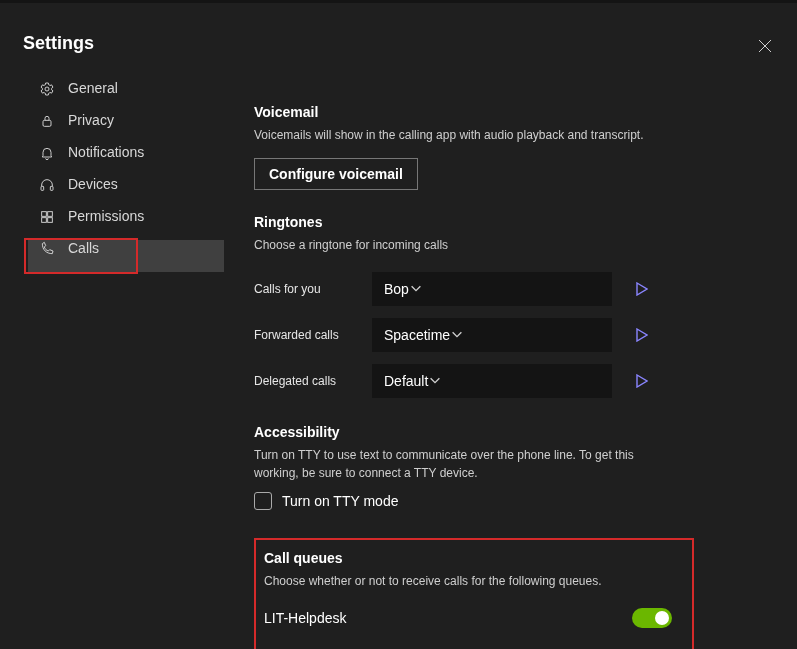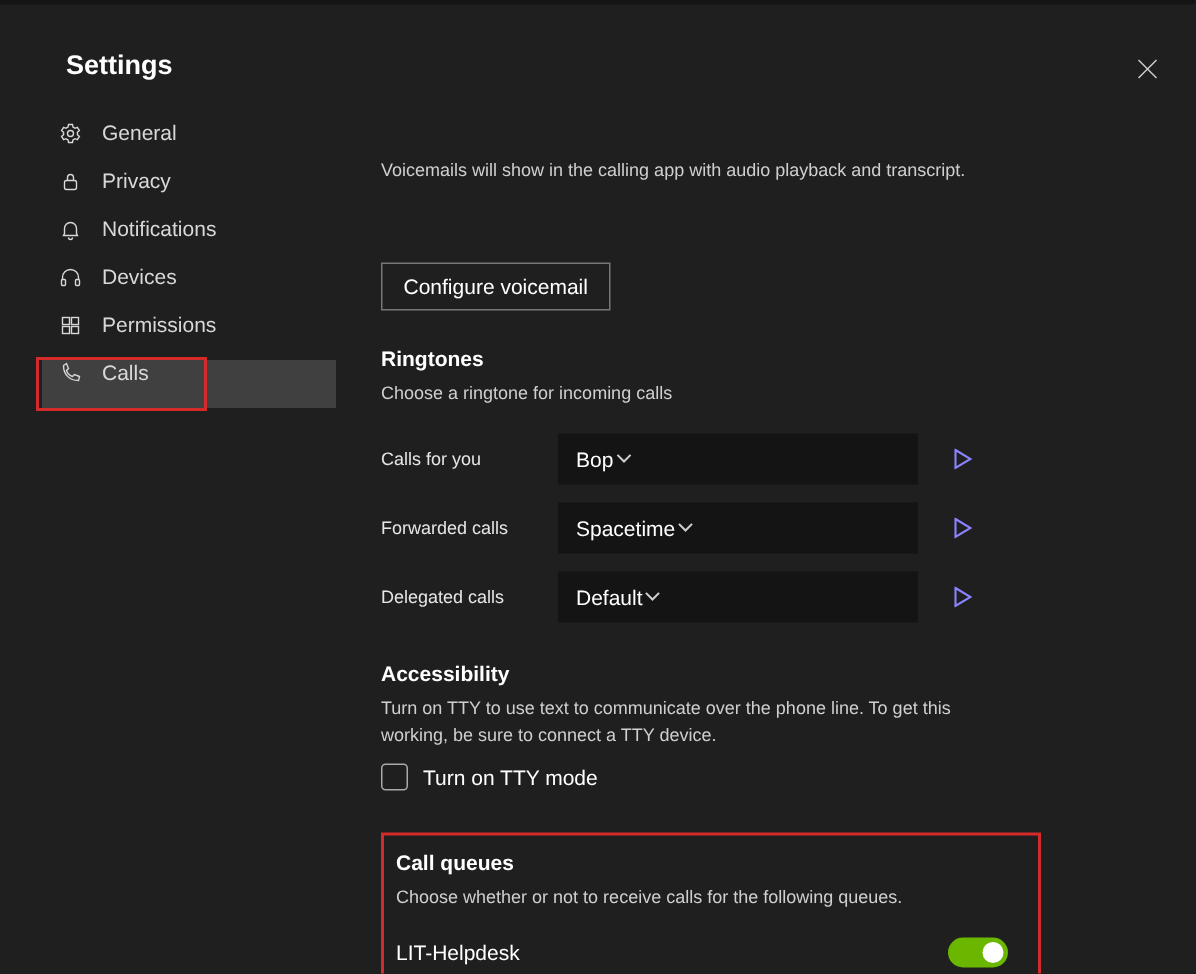--- a/index.html
+++ b/index.html
@@ -20,21 +20,21 @@
     position: absolute;
     top: 38px;
     right: 24px;
     width: 16px;
     height: 16px;
     cursor: pointer;
     color: #cfcfcf;
   }
   .close svg { width: 16px; height: 16px; stroke: currentColor; }
   .header {
-    padding: 30px 28px 18px 44px;
+    padding: 30px 28px 18px 23px;
   }
   .header h1 {
     font-size: 18px;
     font-weight: 700;
   }
   .content {
     display: flex;
     padding-left: 28px;
     gap: 30px;
   }
@@ -81,26 +81,25 @@
     color: #cfcfcf;
     margin-bottom: 14px;
     line-height: 1.5;
     max-width: 420px;
   }
   .btn {
     display: inline-block;
     border: 1px solid #777;
     padding: 7px 14px;
     font-size: 14px;
-    font-weight: 400;
+    font-weight: 700;
     background: transparent;
     color: #fff;
     cursor: pointer;
     margin-bottom: 24px;
-    margin-top: 39px;
   }
   .ringtone-row {
     display: flex;
     align-items: center;
     margin-bottom: 12px;
   }
   .ringtone-row .rlabel {
     width: 118px;
     font-size: 12px;
     color: #e6e6e6;
@@ -236,20 +235,21 @@
       <span class="icon">
         <svg viewBox="0 0 24 24">
             <path d="M5 4c0 9 6 15 15 15l1-4-5-2-2 2c-3-1-5-3-6-6l2-2-2-5-3 2z"></path>
           </svg>
       </span>
       <span>Calls</span>
     </div>
   </div>
 
   <div class="main">
+    <div class="section-title">Voicemail</div>
     <div class="section-sub">Voicemails will show in the calling app with audio playback and transcript.</div>
     <button class="btn">Configure voicemail</button>
 
     <div class="section-title">Ringtones</div>
     <div class="section-sub" style="margin-bottom:18px;">Choose a ringtone for incoming calls</div>
 
     <div class="ringtone-row">
       <div class="rlabel">Calls for you</div>
       <div class="select">
         <span>Bop</span>

